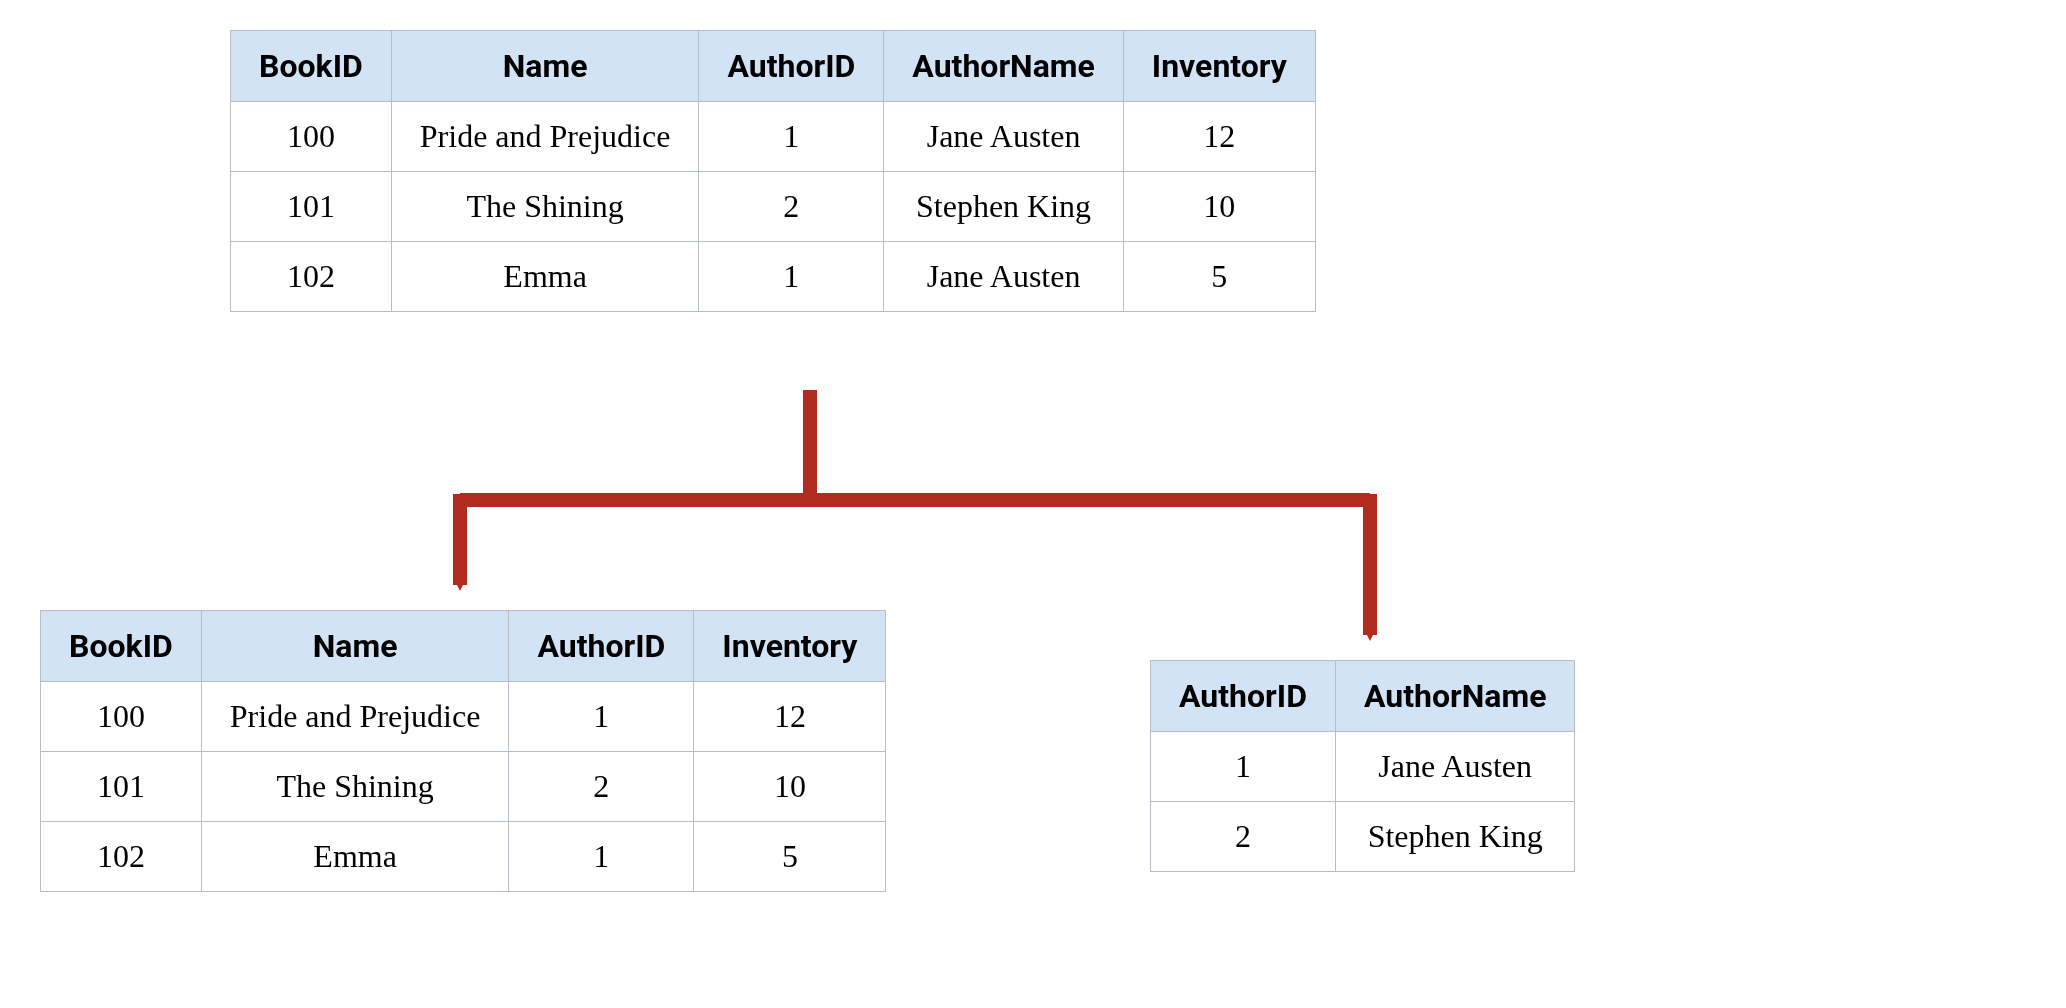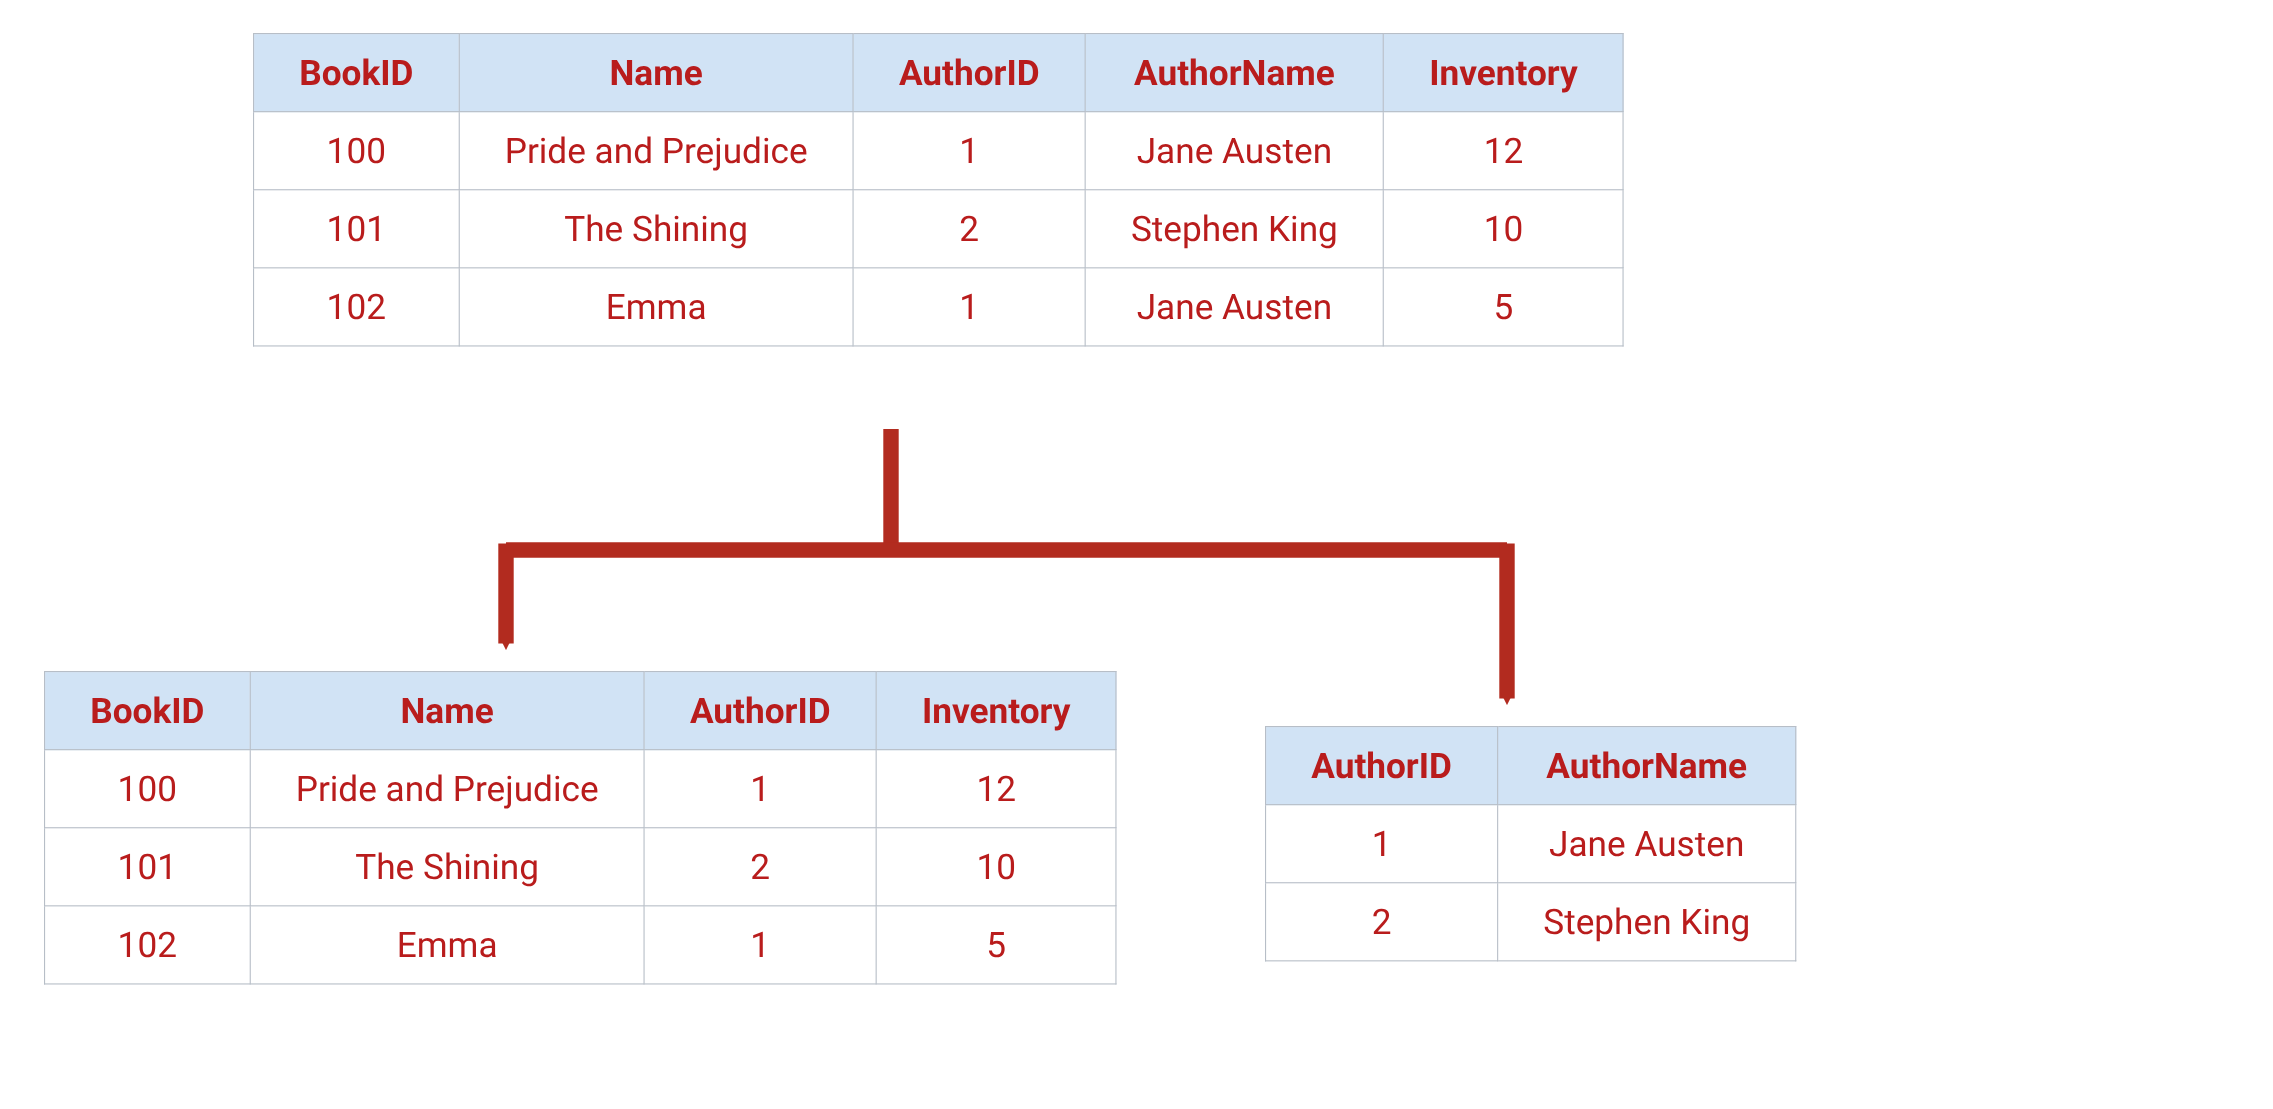--- a/index.html
+++ b/index.html
@@ -14,32 +14,33 @@
       width: 2026px;
       height: 968px;
     }
     table {
       border-collapse: collapse;
       position: absolute;
       background: #fff;
     }
     th, td {
       border: 1.5px solid #b7bec7;
-      padding: 16px 41px;
+      padding: 16px 28px;
       text-align: center;
       font-size: 32px;
-      color: #b91c1c;
+      color: #000000;
       white-space: nowrap;
     }
     th {
       background: #d1e3f5;
       font-weight: 700;
     }
     td {
       font-weight: 400;
+      font-family: Liberation Serif, serif;
     }
     .table-top { top: 10px; left: 210px; }
     .table-left { top: 590px; left: 20px; }
     .table-right { top: 640px; left: 1130px; }
     .arrow-svg {
       position: absolute;
       top: 0;
       left: 0;
       pointer-events: none;
     }

